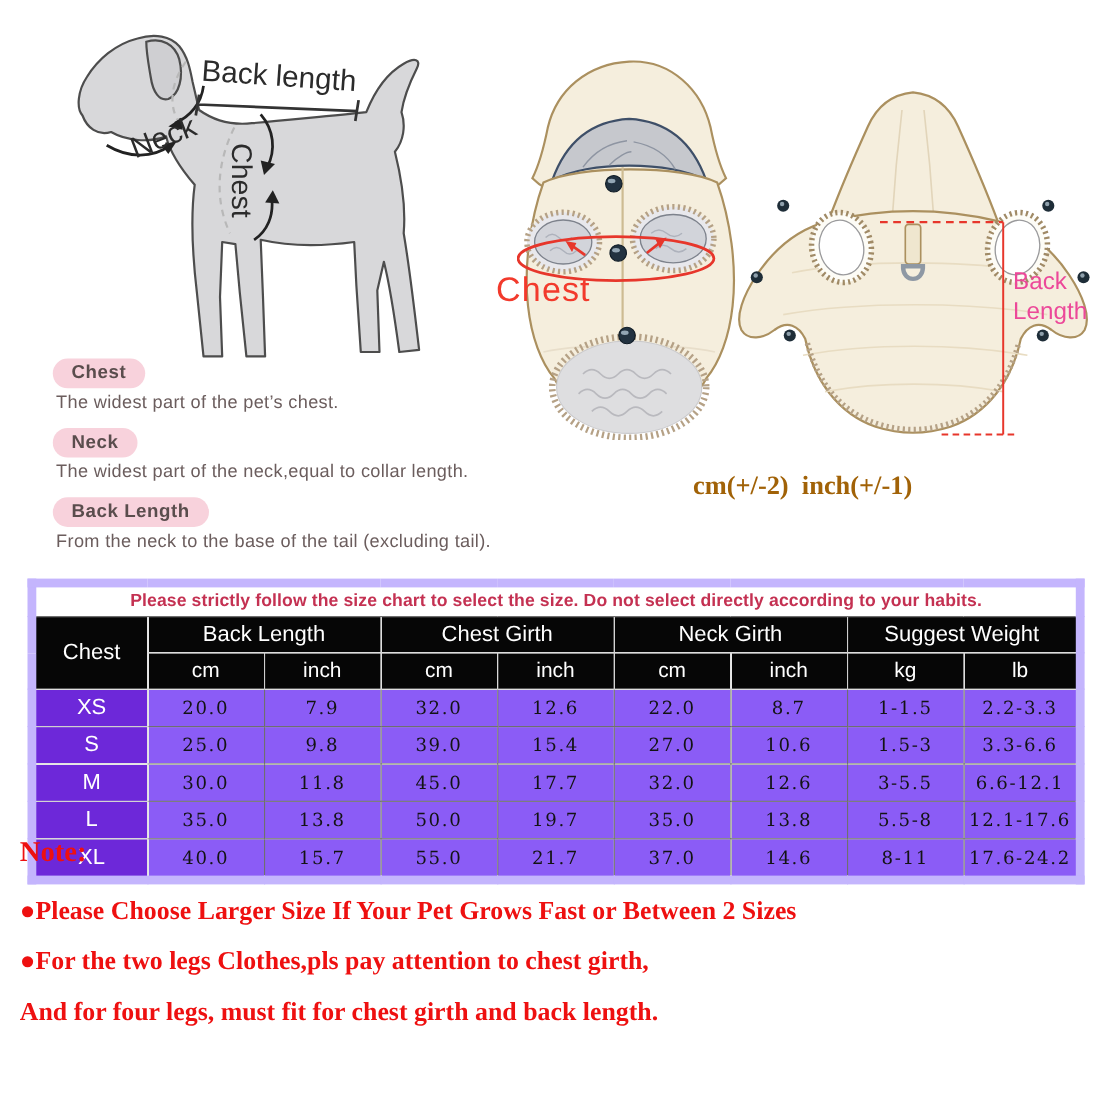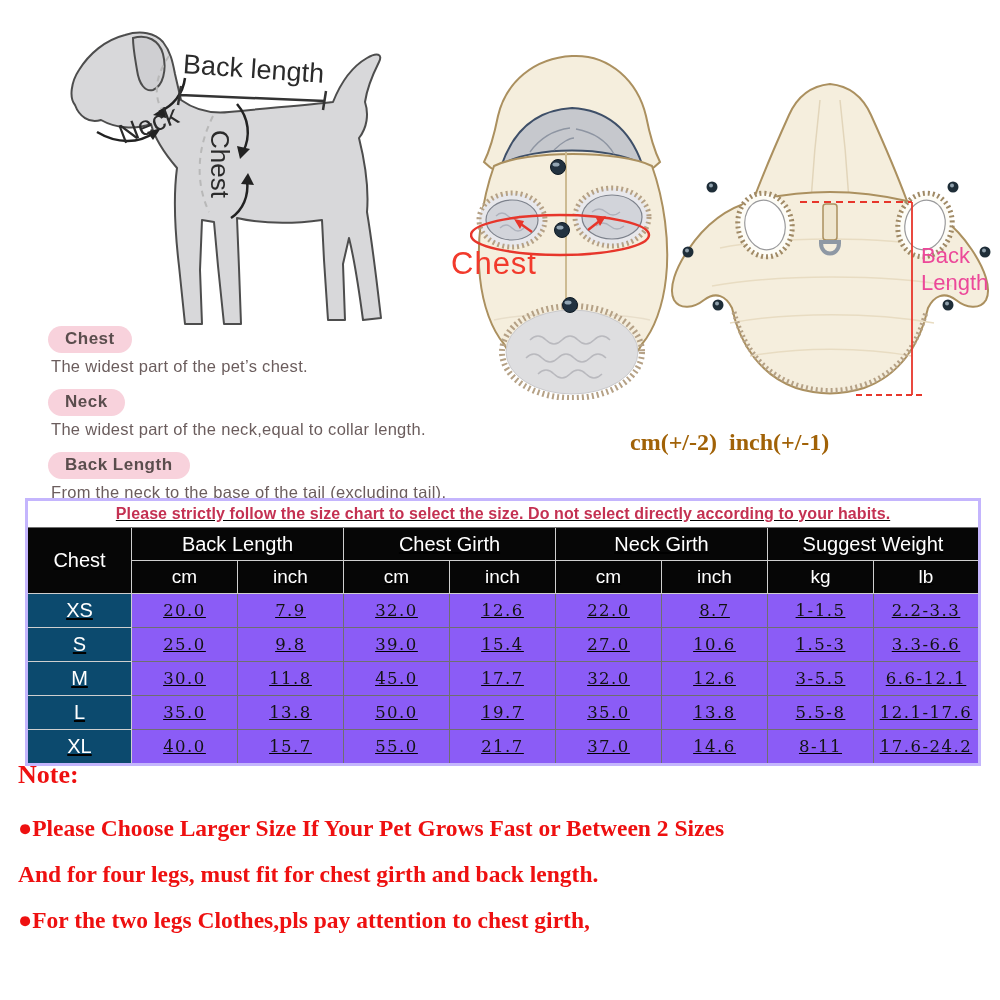--- a/index.html
+++ b/index.html
@@ -30,40 +30,39 @@
     font-size:22px; line-height:27px;
   }
   .tolerance {
     position:absolute; left:630px; top:429px; color:#a16207;
     font-family:Liberation Serif, serif;
     font-weight:bold; font-size:24px; white-space:pre;
   }
 
   
   .size-table {
-    position:absolute; left:25px; top:498px; width:953px;
+    position:absolute; left:25px; top:526px; width:953px;
     border-collapse:collapse; table-layout:fixed;
-    border:3px solid #c4b5fd;
-    text-decoration:underline;
+    border:8px solid #c4b5fd;
   }
   .size-table td {
     border:1px solid #6f6f6f; text-align:center; vertical-align:middle; padding:0;
     overflow:hidden;
   }
   .warn-cell {
     color:#c43152; font-weight:bold; font-size:16px; height:26px;
     background:#ffffff; letter-spacing:0.1px;
   }
   .hcell {
     background:#060606; color:#ffffff; font-size:20px; height:32px;
     border-color:#cfcfcf !important;
   }
   .unit-cell { font-size:19px; }
   .rowlabel {
-    background:#0c4a6e; color:#ffffff; font-size:20px;
+    background:#6d28d9; color:#ffffff; font-size:20px;
     border-color:#cfcfcf !important;
   }
   .val-cell {
     background:#8b5cf6; color:#131313; height:33px;
     font-family:"DejaVu Serif", "Liberation Serif", serif;
     font-size:16.5px; letter-spacing:1.5px;
   }
 
   
   .notes {
@@ -330,17 +329,17 @@
       <td class="val-cell">14.6</td>
       <td class="val-cell">8-11</td>
       <td class="val-cell">17.6-24.2</td>
     </tr>
     </tbody>
   </table>
 
   <div class="notes">
     <div class="notes-title">Note:</div>
     <div class="note-line">●Please Choose Larger Size If Your Pet Grows Fast or Between 2 Sizes</div>
+    <div class="note-line">●For the two legs Clothes,pls pay attention to chest girth,</div>
     <div class="note-line">And for four legs, must fit for chest girth and back length.</div>
-    <div class="note-line">●For the two legs Clothes,pls pay attention to chest girth,</div>
   </div>
 
 </div>
 
 </body></html>

